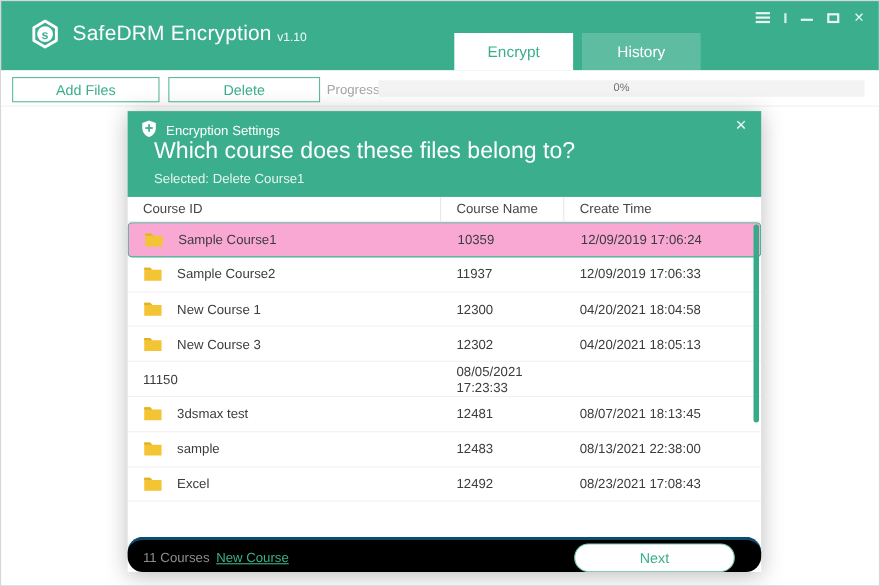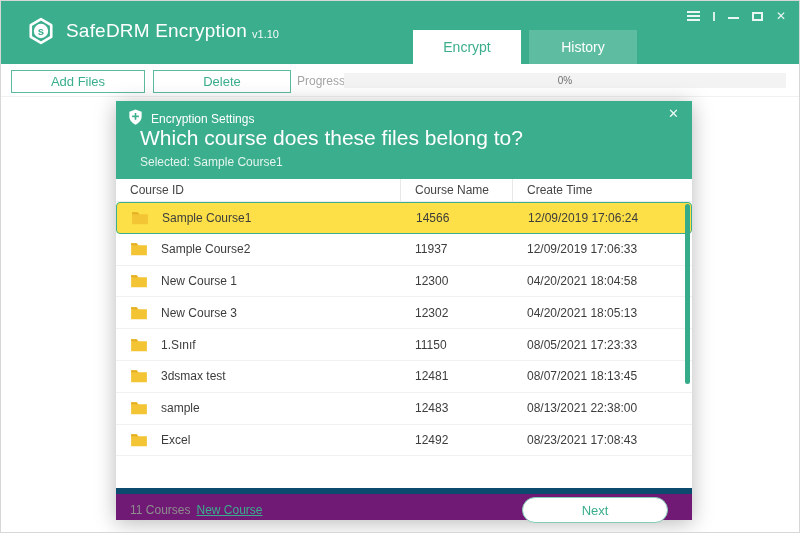--- a/index.html
+++ b/index.html
@@ -44,26 +44,26 @@
   .dh-question { position:absolute; top:25px; left:24px; font-size:21px; font-weight:400; }
   .dh-selected { position:absolute; top:54px; left:24px; font-size:12px; color:#e4f5ee; }
   .thead { height:23px; display:grid; grid-template-columns:285px 112px 1fr; align-items:center;
     font-size:12px; color:#454545; border-bottom:1px solid #ececec; }
   .thead > div { padding-left:14px; border-right:1px solid #e8e8e8; height:100%; display:flex; align-items:center; }
   .thead > div:last-child { border-right:none; }
   .tbody { position:relative; height:286px; overflow:hidden; }
   .rows-list { position:absolute; inset:0; }
   .row { height:31.8px; display:grid; grid-template-columns:285px 112px 1fr; align-items:center;
     font-size:12px; color:#3c3c3c; border-bottom:1px solid #f1f1f1; cursor:default; }
-  .row.selected { background:#fde047; border:1px solid #3bae8d; border-radius:4px; }
+  .row.selected { background:#f9a8d4; border:1px solid #3bae8d; border-radius:4px; }
   .name-cell { display:flex; align-items:center; gap:13px; padding-left:14px; }
   .id-cell, .time-cell { padding-left:14px; }
   .folder-icon svg { display:block; }
   .vscrollbar { position:absolute; top:2px; right:2px; width:5px; height:180px; background:#35ab89; border-radius:3px; }
-  .dialog-footer { position:relative; height:32px; border-top:6px solid #0c4a6e; background:#701a75; }
+  .dialog-footer { position:relative; height:32px; border-top:3px solid #0c4a6e; background:#000000;border-radius:14px; }
   .footer-left { position:absolute; left:14px; top:9px; font-size:12px; display:flex; gap:6px; align-items:center; }
   .footer-count { color:#8e8e8e; }
   .footer-link { color:#3bae8d; text-decoration:underline; cursor:default; }
   .next-btn { position:absolute; right:24px; top:3px; width:146px; height:26px; border:1px solid #84ccb4;
     border-radius:14px; background:#fff; color:#3bae8d; font-size:13px;
     display:flex; align-items:center; justify-content:center; cursor:default; }
 </style>
 </head>
 <body>
 
@@ -113,42 +113,42 @@
         <svg width="15" height="16" viewBox="0 0 24 26">
           <path d="M12 1l10 3.6v7.2c0 6.3-4.2 11.3-10 13.6C6.2 23.1 2 18.1 2 11.8V4.6Z" fill="#ffffff"></path>
           <rect x="10.7" y="6.5" width="2.6" height="11" fill="#3bae8d"></rect>
           <rect x="6.5" y="10.7" width="11" height="2.6" fill="#3bae8d"></rect>
         </svg>
       </span>
       <span>Encryption Settings</span>
     </div>
     <span class="dh-close">✕</span>
     <div class="dh-question">Which course does these files belong to?</div>
-    <div class="dh-selected">Selected: Sample Course1</div>
+    <div class="dh-selected">Selected: Delete Course1</div>
   </div>
 
   <div class="thead">
     <div>Course ID</div>
     <div>Course Name</div>
     <div>Create Time</div>
   </div>
 
   <div class="tbody">
     <div class="rows-list">
         <div class="row selected">
     <div class="name-cell">
       <span class="folder-icon">
         <svg width="18" height="14" viewBox="0 0 20 16">
           <path d="M1 1.5h6.2l2 2.3H19V15H1Z" fill="#f3c434"></path>
           <path d="M1 1.5h6.2l2 2.3H1Z" fill="#e3b026"></path>
         </svg>
       </span>
       <span>Sample Course1</span>
     </div>
-    <div class="id-cell">14566</div>
+    <div class="id-cell">10359</div>
     <div class="time-cell">12/09/2019 17:06:24</div>
   </div>
         <div class="row">
     <div class="name-cell">
       <span class="folder-icon">
         <svg width="18" height="14" viewBox="0 0 20 16">
           <path d="M1 1.5h6.2l2 2.3H19V15H1Z" fill="#f3c434"></path>
           <path d="M1 1.5h6.2l2 2.3H1Z" fill="#e3b026"></path>
         </svg>
       </span>
@@ -177,29 +177,20 @@
           <path d="M1 1.5h6.2l2 2.3H19V15H1Z" fill="#f3c434"></path>
           <path d="M1 1.5h6.2l2 2.3H1Z" fill="#e3b026"></path>
         </svg>
       </span>
       <span>New Course 3</span>
     </div>
     <div class="id-cell">12302</div>
     <div class="time-cell">04/20/2021 18:05:13</div>
   </div>
         <div class="row">
-    <div class="name-cell">
-      <span class="folder-icon">
-        <svg width="18" height="14" viewBox="0 0 20 16">
-          <path d="M1 1.5h6.2l2 2.3H19V15H1Z" fill="#f3c434"></path>
-          <path d="M1 1.5h6.2l2 2.3H1Z" fill="#e3b026"></path>
-        </svg>
-      </span>
-      <span>1.Sınıf</span>
-    </div>
     <div class="id-cell">11150</div>
     <div class="time-cell">08/05/2021 17:23:33</div>
   </div>
         <div class="row">
     <div class="name-cell">
       <span class="folder-icon">
         <svg width="18" height="14" viewBox="0 0 20 16">
           <path d="M1 1.5h6.2l2 2.3H19V15H1Z" fill="#f3c434"></path>
           <path d="M1 1.5h6.2l2 2.3H1Z" fill="#e3b026"></path>
         </svg>

